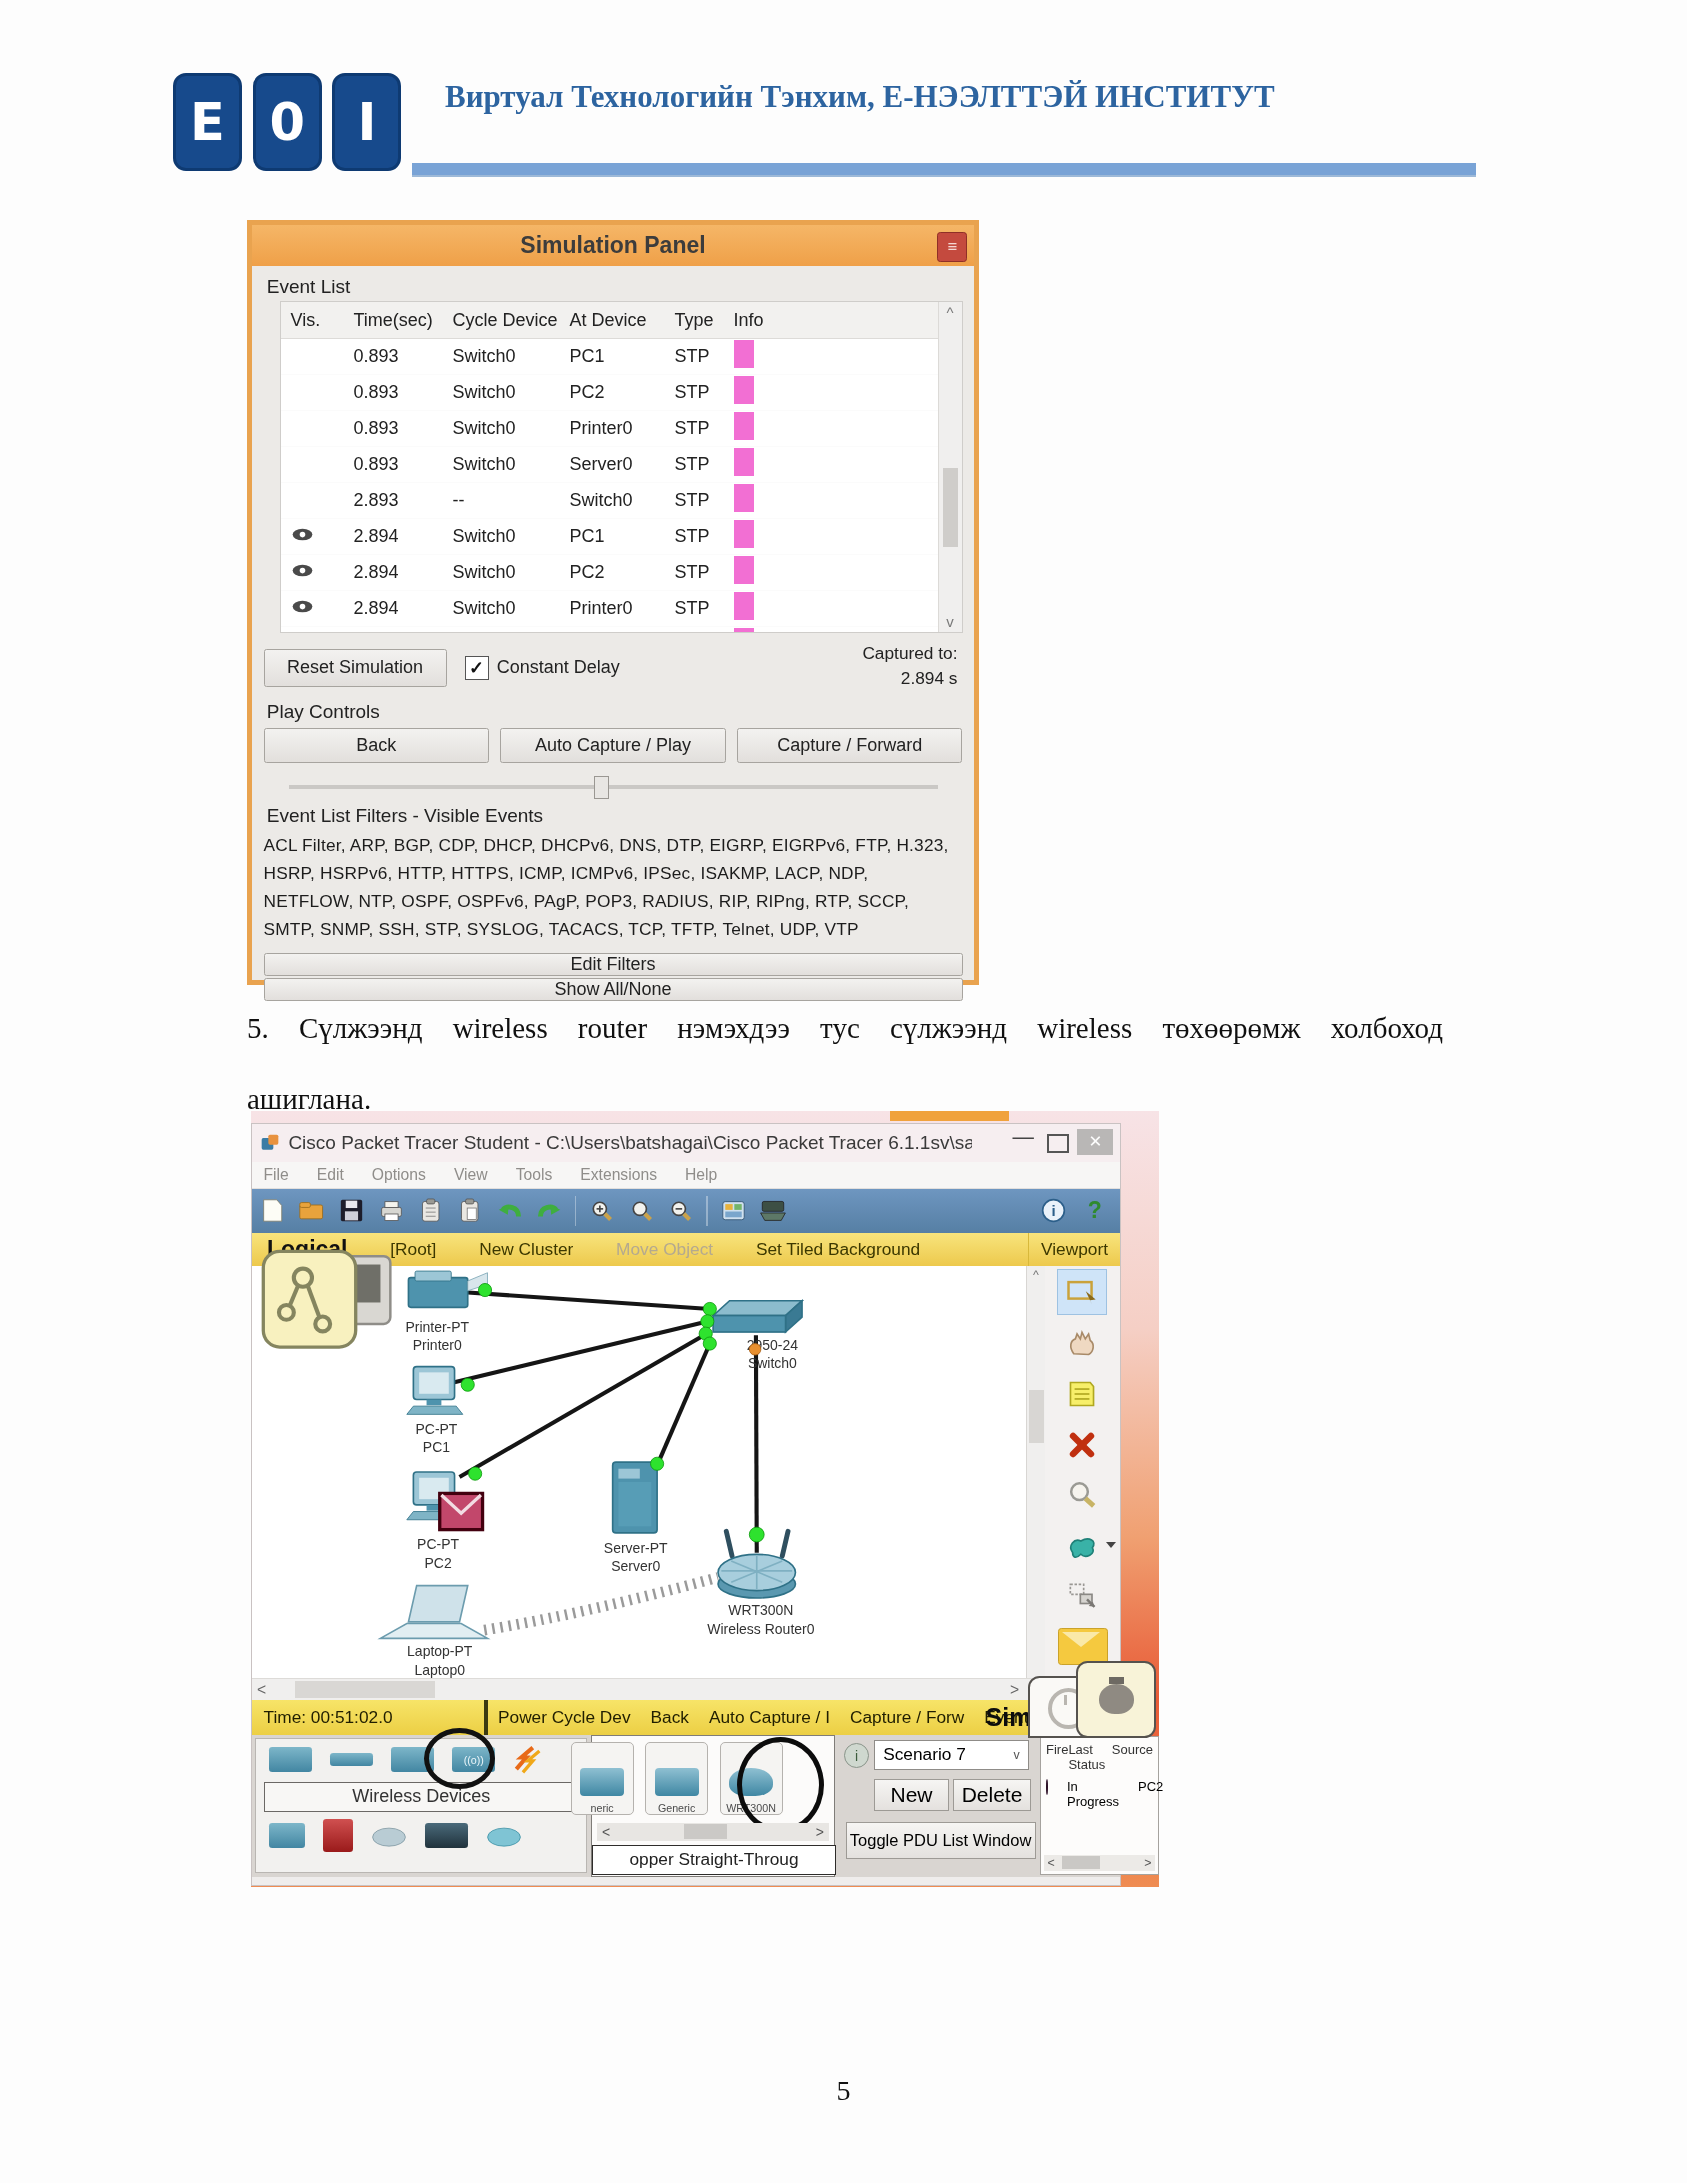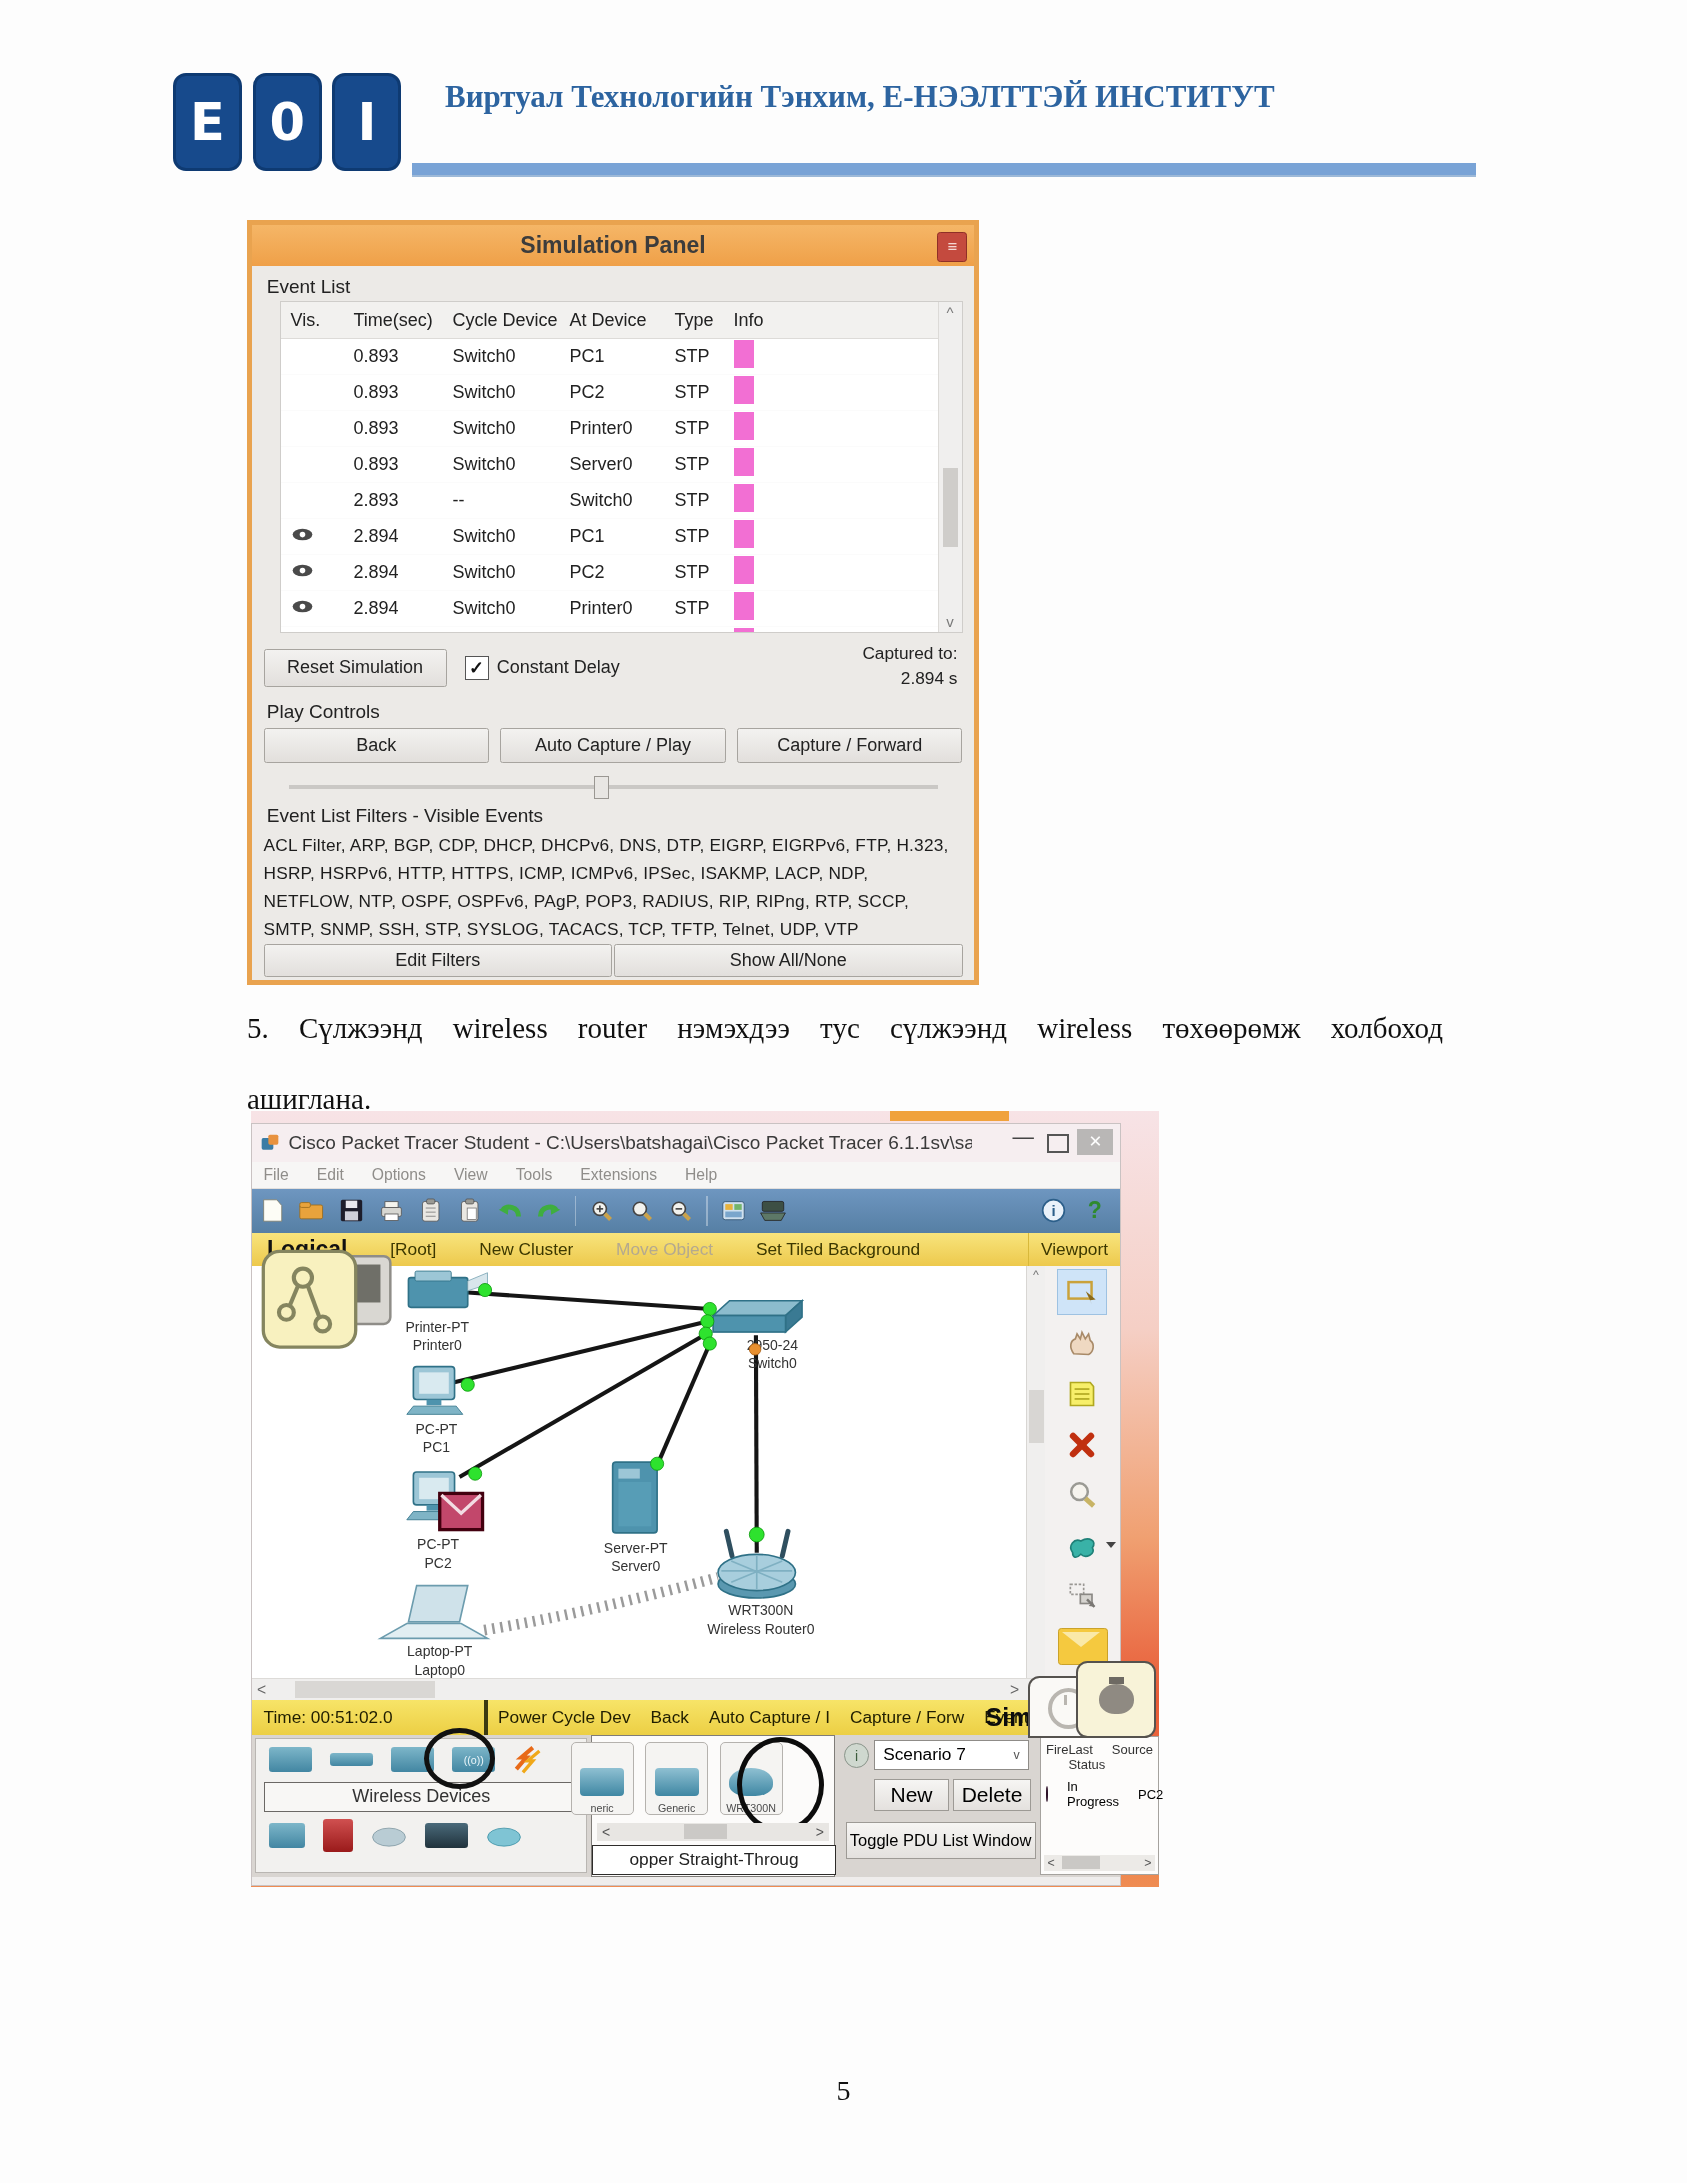--- a/index.html
+++ b/index.html
@@ -51,21 +51,21 @@
   .captured{position:absolute;right:5px;top:0;text-align:right;font-size:17.3px;line-height:25px;}
   .playlbl{font-size:19px;margin:6.6px 0 5px 3.3px;}
   .pc-btnrow{display:flex;gap:11.5px;}
   .pc-btnrow .btn-sp{flex:1;height:33px;}
   .slider{margin:13px 25px 3.3px 25px;height:21.4px;position:relative;}
   .slider .track{position:absolute;left:0;right:0;top:9px;height:4.1px;background:#cac8c5;}
   .slider .shdl{position:absolute;left:47%;top:0;width:13px;height:21.4px;background:#e8e6e3;
     border:0.8px solid #9a9792;}
   .filters-title{font-size:19px;margin:8.2px 0 3.3px 3.3px;}
   .filters-text{font-size:17.3px;line-height:28px;color:#1c1c1c;letter-spacing:0.2px;}
-  .fl-btnrow{display:flex;gap:2px;margin-top:1px;}
+  .fl-btnrow{display:flex;gap:2px;margin-top:10px;flex-direction:column;}
   .fl-btnrow .btn-sp{flex:1;height:31px;}
 
   
   .para{left:247px;top:1012px;width:1196px;font-family:"Liberation Serif",serif;
     font-size:29px;color:#101010;}
   .para .l1{text-align:justify;text-align-last:justify;}
   .para .l2{margin-top:38px;}
 
   
   .ptshot{left:251px;top:1111px;width:908px;height:776px;}
@@ -145,21 +145,21 @@
     background:#cfd8cf;border:0.8px solid #8a948a;display:flex;align-items:center;
     justify-content:center;font-size:14px;color:#3d5c3d;}
   .scen-btn{position:absolute;height:30px;background:linear-gradient(#f6f5f3,#e4e1de);
     border:0.8px solid #9d9a95;display:flex;align-items:center;justify-content:center;font-size:21px;}
   .toggle-btn{position:absolute;left:1.6px;top:86px;width:188px;height:35px;
     background:linear-gradient(#f6f5f3,#e4e1de);border:0.8px solid #9d9a95;display:flex;
     align-items:center;justify-content:center;font-size:16.5px;}
   .pdubox{position:absolute;left:788px;top:1.6px;width:117px;height:137px;background:#fdfcfb;
     border:0.8px solid #a5a29e;font-size:13px;}
   .pdu-head{display:flex;justify-content:space-between;padding:5px 5px 1.6px 5px;color:#333;}
-  .pdu-row{display:flex;align-items:center;gap:19px;padding:5px 5px;}
+  .pdu-row{display:flex;gap:19px;padding:5px 5px;}
   .pdu-dot{width:14px;height:14px;border-radius:50%;background:#4d2344;border:0.8px solid #2c1127;}
   .pdu-scroll{position:absolute;bottom:3.3px;left:3.3px;right:3.3px;height:16.5px;background:#eceae7;}
   .pdu-scroll .hdl{position:absolute;left:18px;top:1.6px;width:38px;height:13px;background:#cac8c5;}
   .pdu-scroll .a{position:absolute;top:0;color:#555;font-size:12.4px;line-height:16.5px;}
   .simtabs{position:absolute;left:773px;top:504px;width:135px;height:124px;z-index:6;}
   .env-pdu{position:absolute;left:33px;top:0px;width:48px;height:35px;background:#f5c93f;
     border:1.6px solid #caa22a;border-radius:3.3px;}
   .env-pdu:after{content:"";position:absolute;left:3.3px;top:3.3px;border-left:19px solid transparent;
     border-right:19px solid transparent;border-top:15px solid #fae9a8;}
   .tab-rt{position:absolute;left:3.3px;top:48px;width:76px;height:58px;background:#faf9f6;

